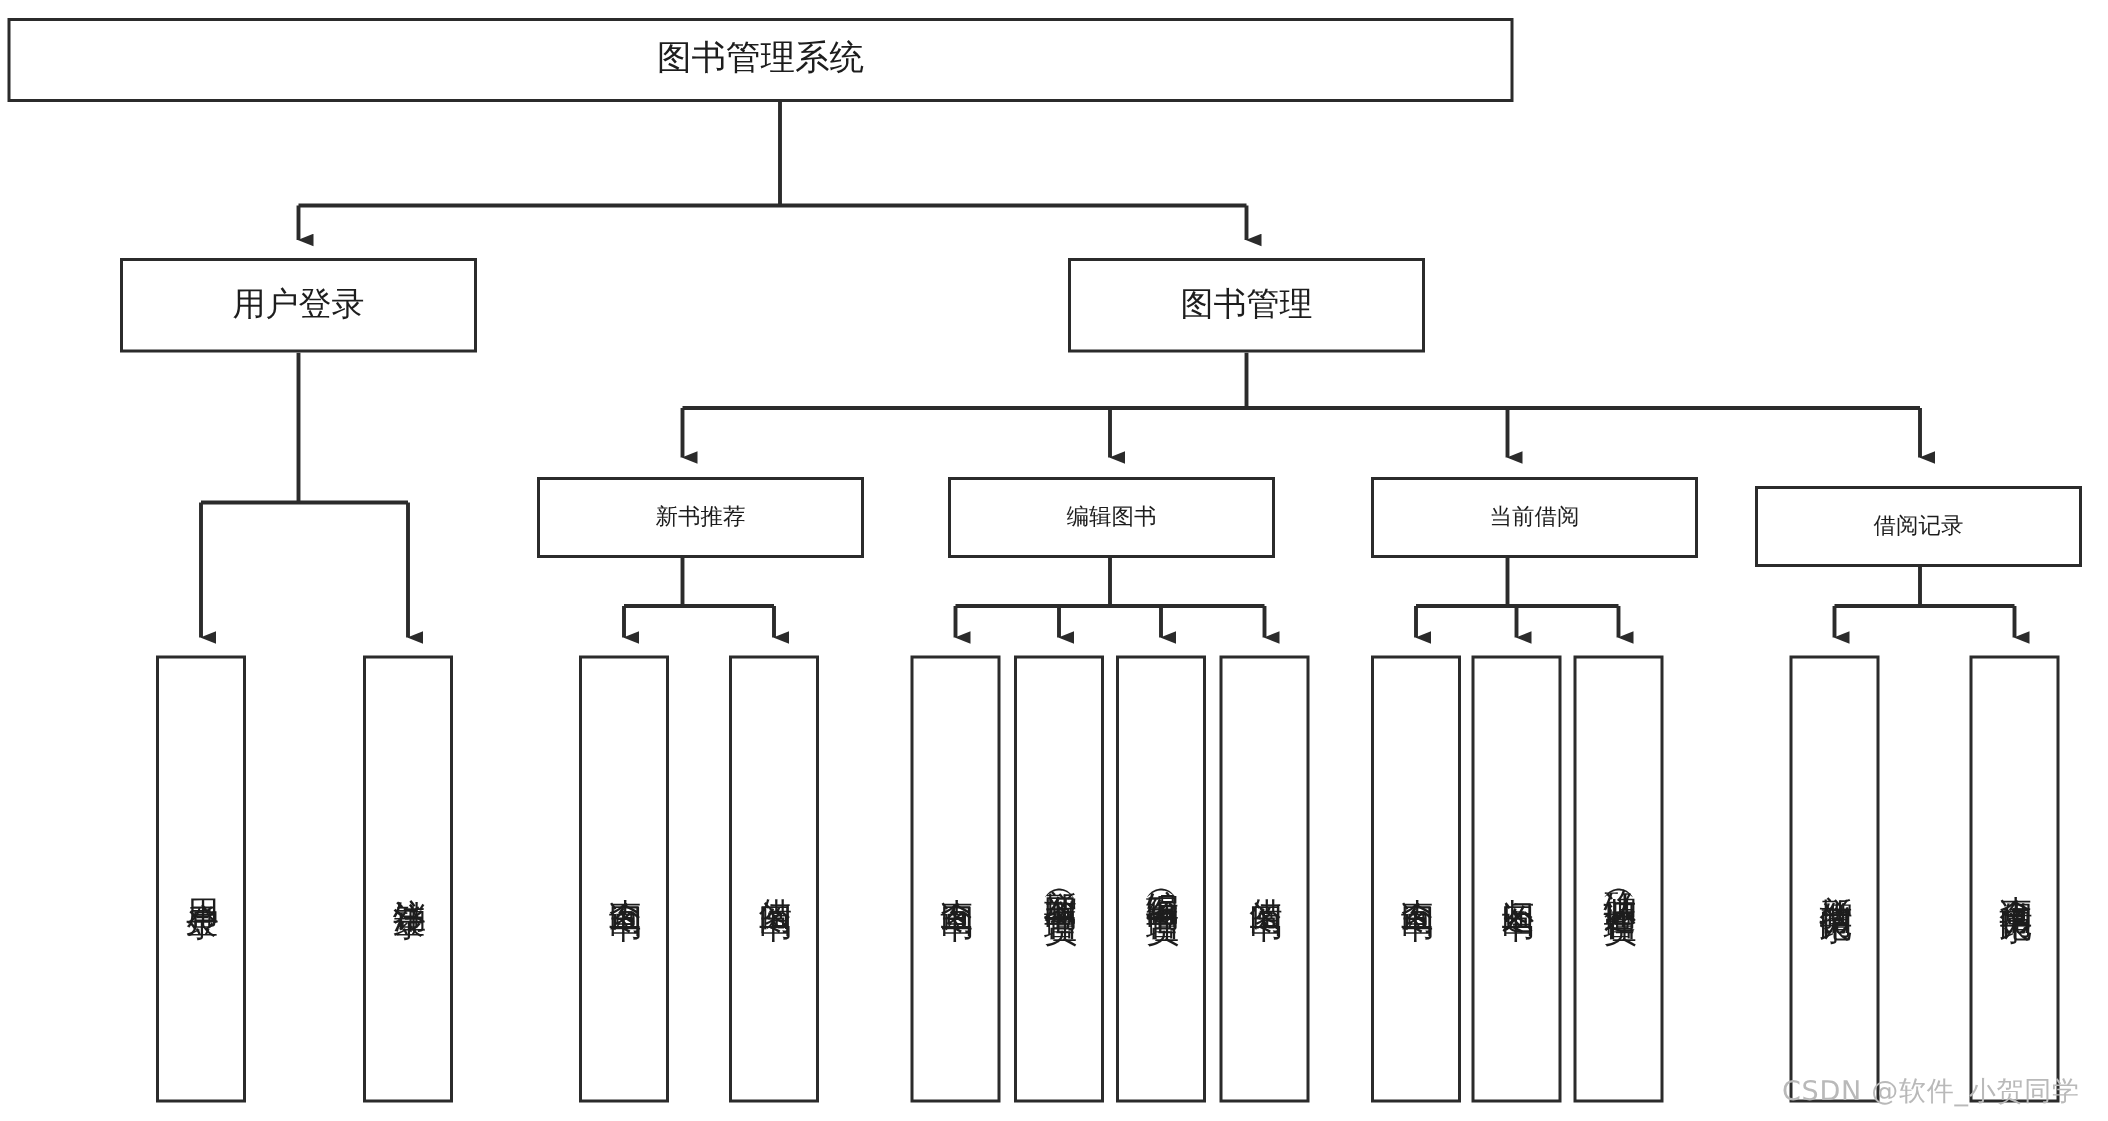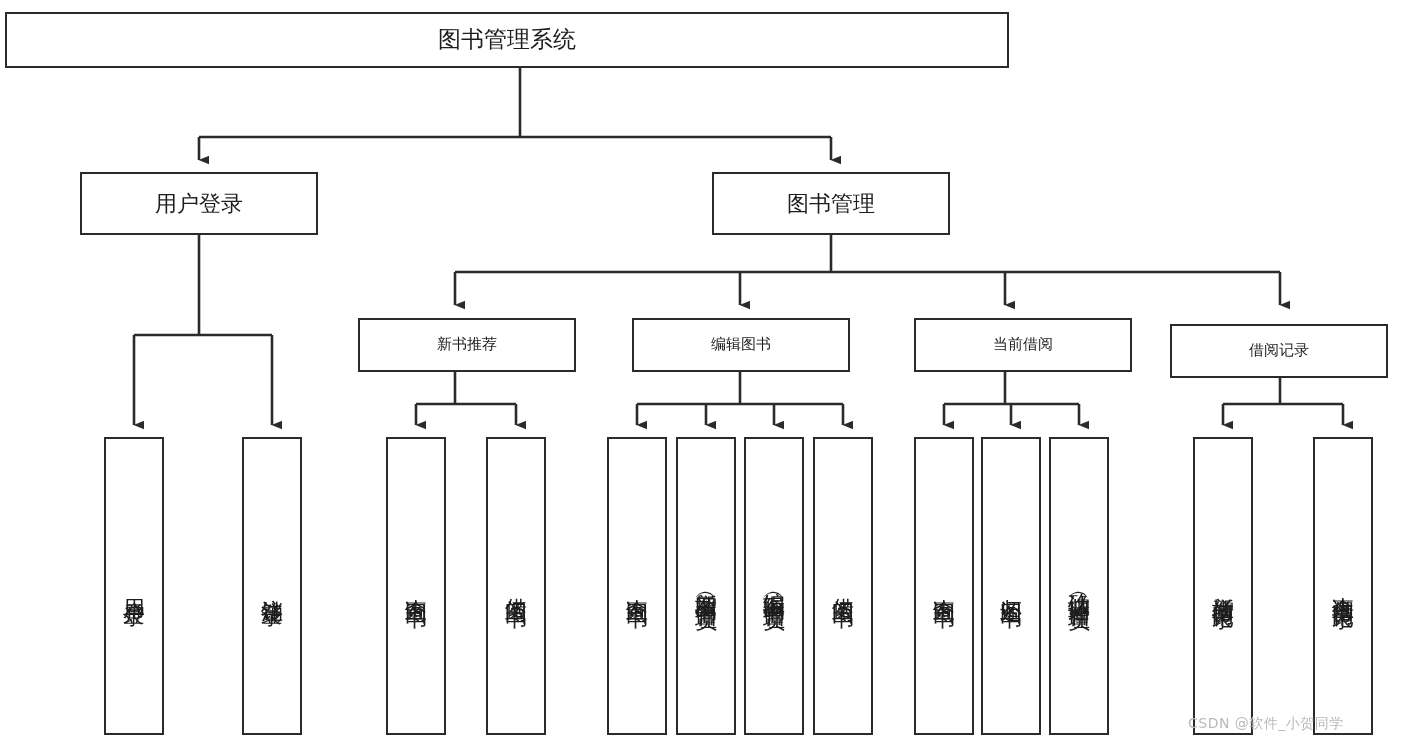--- a/index.html
+++ b/index.html
@@ -58,21 +58,21 @@
   }
   .node.leaf .vtext {
     writing-mode: vertical-rl;
     text-orientation: upright;
     display: block;
   }
   .watermark {
     position: absolute;
     left: 1188px;
     top: 715px;
-    font-size: 14px;
+    font-size: 18px;
     color: #b9b9b9;
     white-space: nowrap;
     letter-spacing: 0.5px;
   }
 </style>
 </head>
 <body>
 
 <div id="canvas">
 

